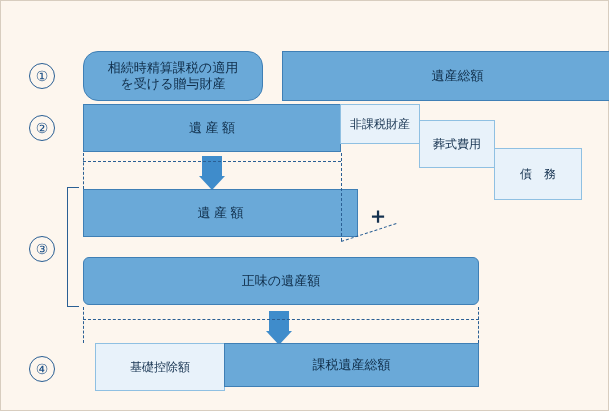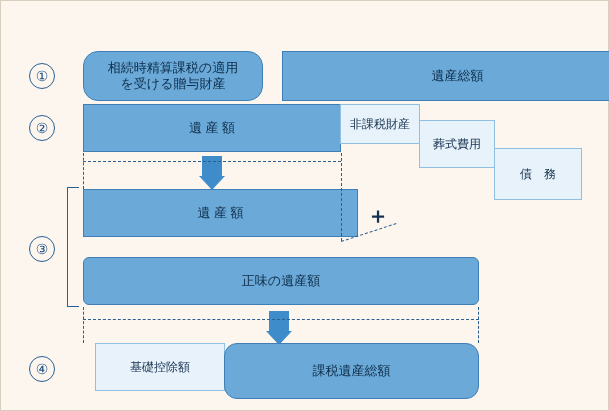--- a/index.html
+++ b/index.html
@@ -150,15 +150,15 @@
   <div class="arrow" style="left:0; top:0;">
     <div class="shaft" style="left:268px; top:310px; width:20px; height:22px;"></div>
     <div class="head" style="left:265px; top:330px;"></div>
   </div>
 
   <div class="vsep" style="left:82px; top:306px; height:36px;"></div>
   <div class="hsep" style="left:82px; top:318px; width:396px;"></div>
   <div class="vsep" style="left:477px; top:306px; height:36px;"></div>
 
   <div class="box paleblue" style="left:94px; top:342px; width:130px; height:48px; font-size:12px;">基礎控除額</div>
-  <div class="box blue" style="left:223px; top:342px; width:255px; height:56px;border-radius:13px;">課税遺産総額</div>
+  <div class="box blue" style="left:223px; top:342px; width:255px; height:44px;">課税遺産総額</div>
 
 </div>
 
 </body></html>

